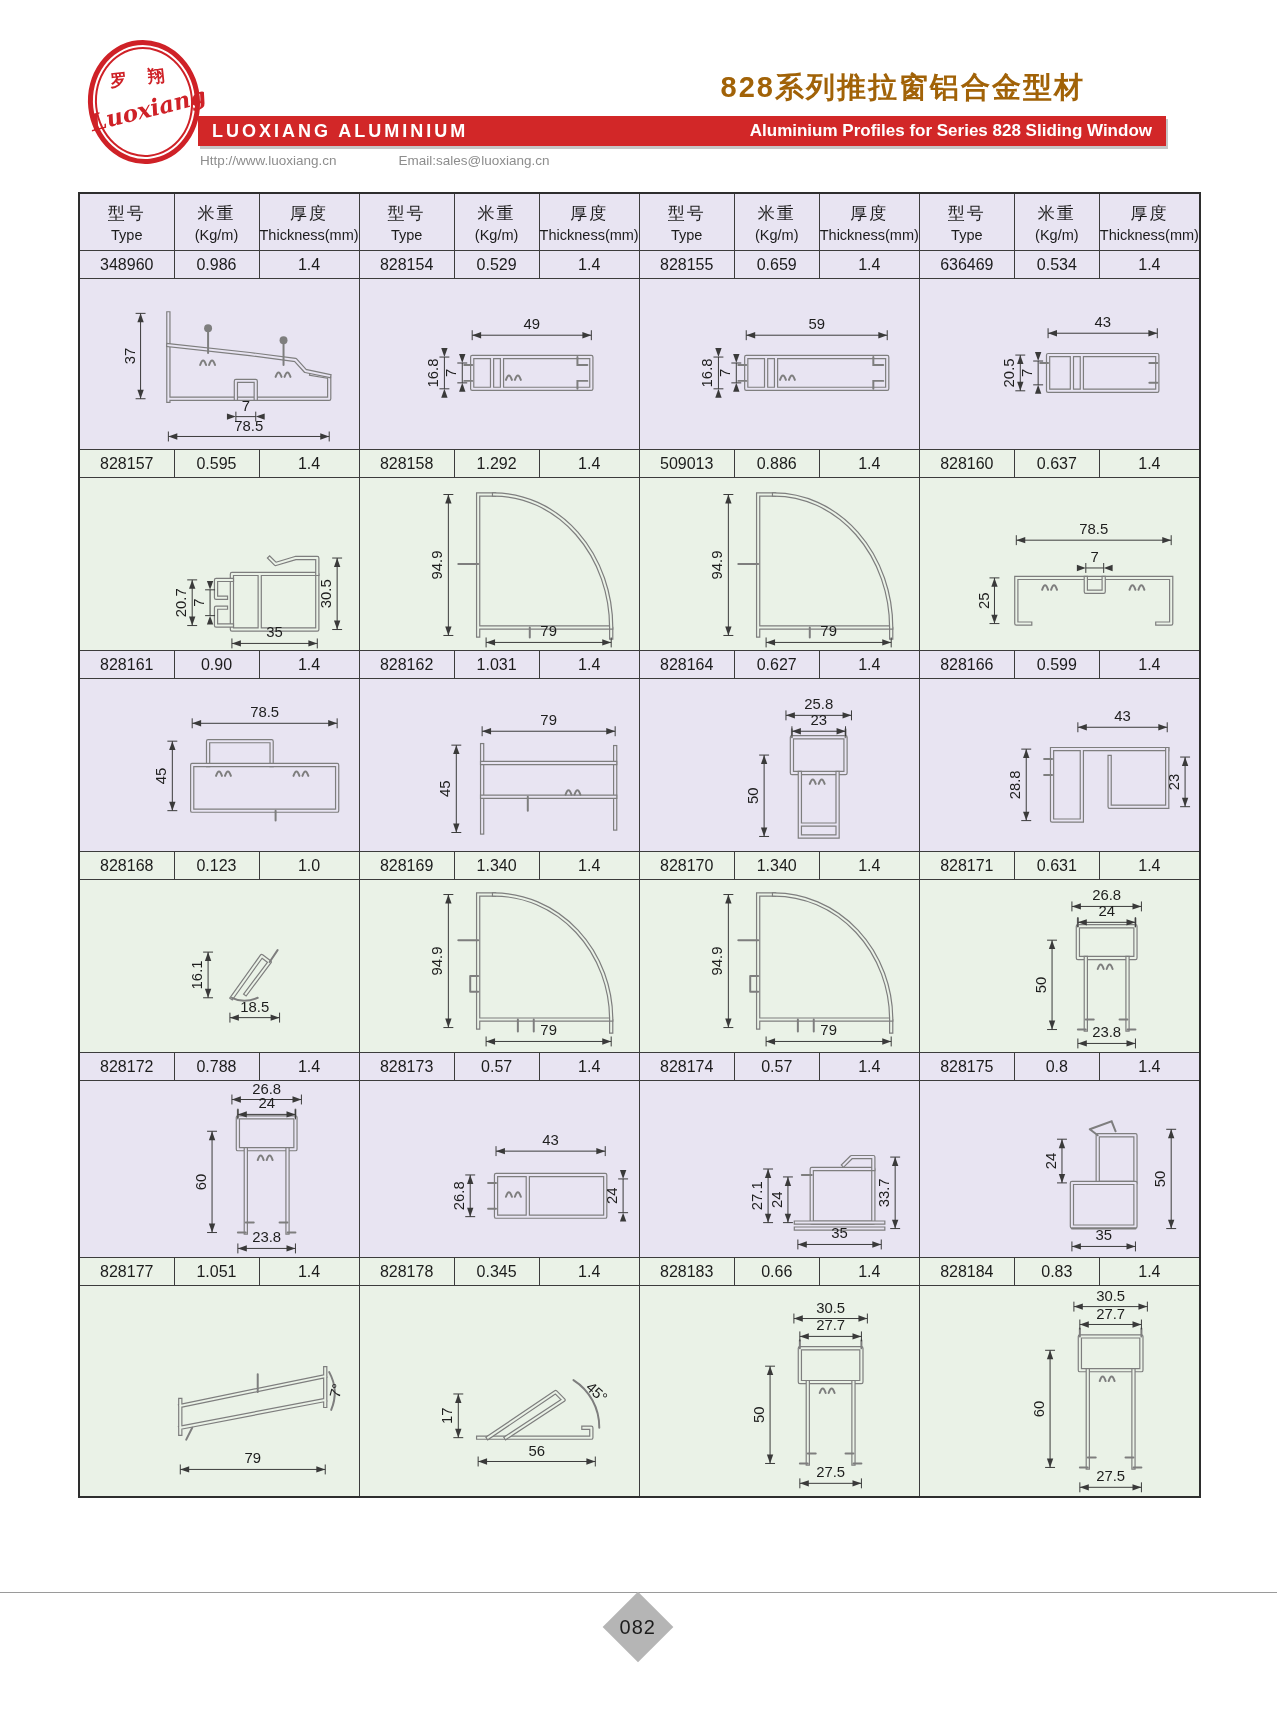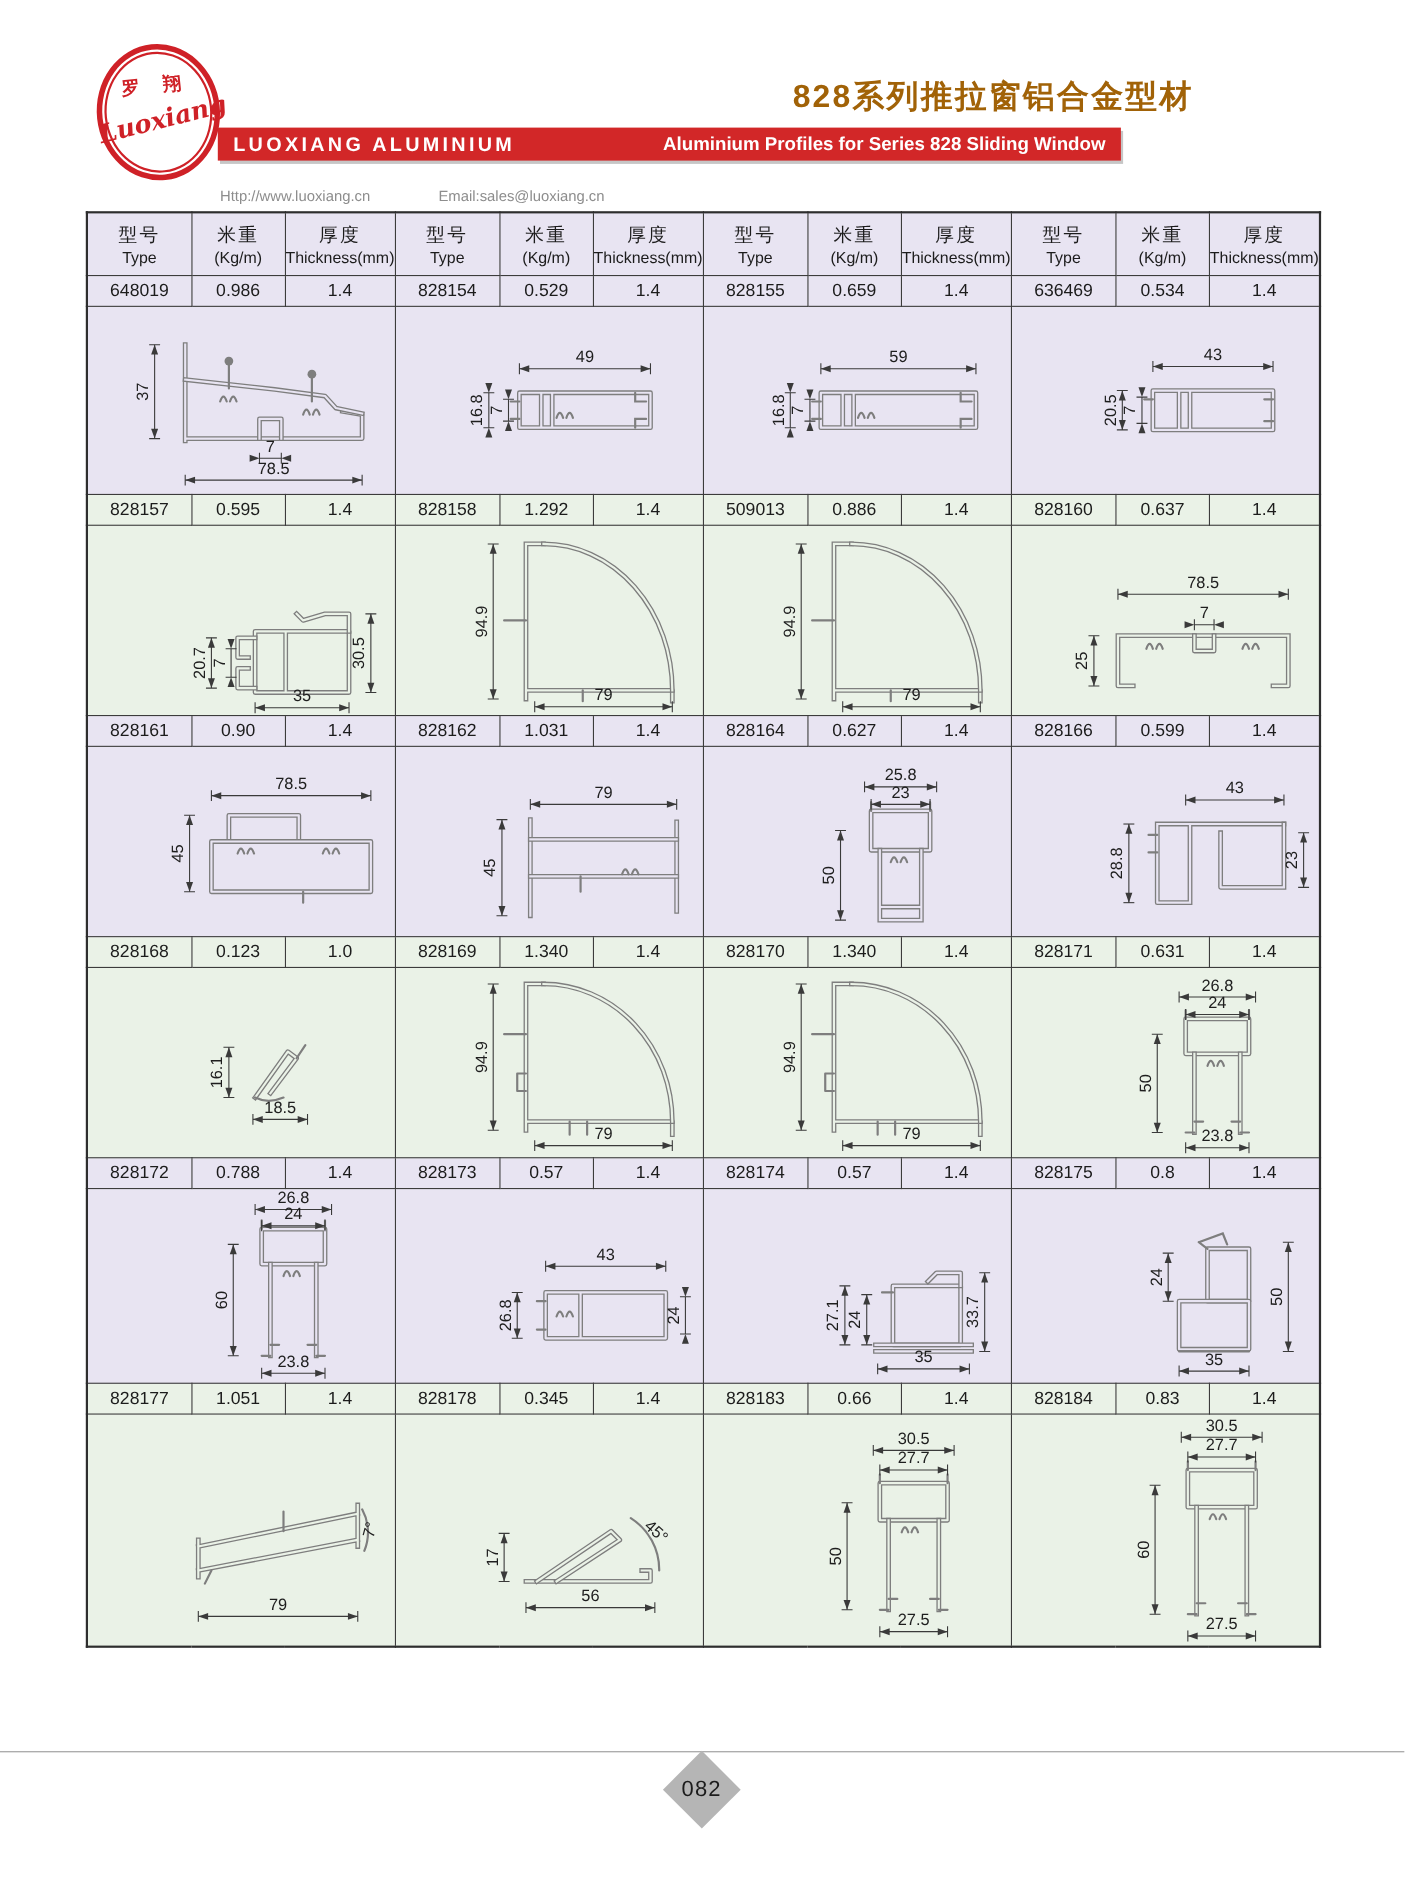--- a/index.html
+++ b/index.html
@@ -10,26 +10,26 @@
   .logo{position:absolute;left:88px;top:40px;width:112px;height:124px;transform:rotate(-6deg);}
   .logo-ring{position:absolute;inset:0;border:5px solid #cf2127;border-radius:50%;}
   .logo-ring2{position:absolute;inset:7px;border:2px solid #cf2127;border-radius:50%;}
   .logo-cn{position:absolute;top:26px;width:100%;text-align:center;color:#cf2127;
            font-weight:bold;font-size:17px;letter-spacing:8px;}
   .logo-script{position:absolute;top:56px;width:100%;text-align:center;color:#cf2127;
            font-family:"DejaVu Serif",serif;font-style:italic;font-weight:bold;font-size:23px;
            transform:rotate(-8deg);}
   .company-cn{position:absolute;left:198px;top:46px;font-size:50px;font-weight:bold;
            letter-spacing:14px;color:#171717;}
-  .red-bar{position:absolute;left:198px;top:116px;width:821px;height:30px;background:#d22728;
+  .red-bar{position:absolute;left:198px;top:116px;width:968px;height:30px;background:#d22728;
            color:#fff;display:flex;justify-content:space-between;align-items:center;
            padding:0 14px;box-sizing:border-box;box-shadow:2px 3px 0 #c6c6c6;}
   .bar-left{font-weight:bold;font-size:18px;letter-spacing:3px;}
   .bar-right{font-size:17px;font-weight:bold;}
-  .contact{position:absolute;left:200px;top:153px;font-size:13.5px;color:#8d8d8d;margin-top:18px;}
+  .contact{position:absolute;left:200px;top:153px;font-size:13.5px;color:#8d8d8d;}
   .contact span{margin-right:62px;}
   .series-cn{position:absolute;top:68px;right:192px;font-size:29px;font-weight:bold;
            letter-spacing:2px;color:#a16207;}
 
   
   .cat-wrap{position:absolute;left:78px;top:192px;}
   table.cat{border-collapse:collapse;table-layout:fixed;}
   table.cat td{border:1px solid #3c3c3c;padding:0;}
   table.cat{border:2px solid #2e2e2e;}
   td.hcell{height:56px;text-align:center;vertical-align:middle;}
@@ -141,21 +141,21 @@
             <td class="hcell tint-lav">
               <div class="h-cn">米重</div>
               <div class="h-en">(Kg/m)</div>
             </td>
             <td class="hcell tint-lav">
               <div class="h-cn">厚度</div>
               <div class="h-en">Thickness(mm)</div>
             </td>
           </tr>
           <tr>
-            <td class="dcell tint-lav">648019</td>
+            <td class="dcell tint-lav">348960</td>
             <td class="dcell tint-lav">0.986</td>
             <td class="dcell tint-lav">1.4</td>
             <td class="dcell tint-lav">828154</td>
             <td class="dcell tint-lav">0.529</td>
             <td class="dcell tint-lav">1.4</td>
             <td class="dcell tint-lav">828155</td>
             <td class="dcell tint-lav">0.659</td>
             <td class="dcell tint-lav">1.4</td>
             <td class="dcell tint-lav">636469</td>
             <td class="dcell tint-lav">0.534</td>

